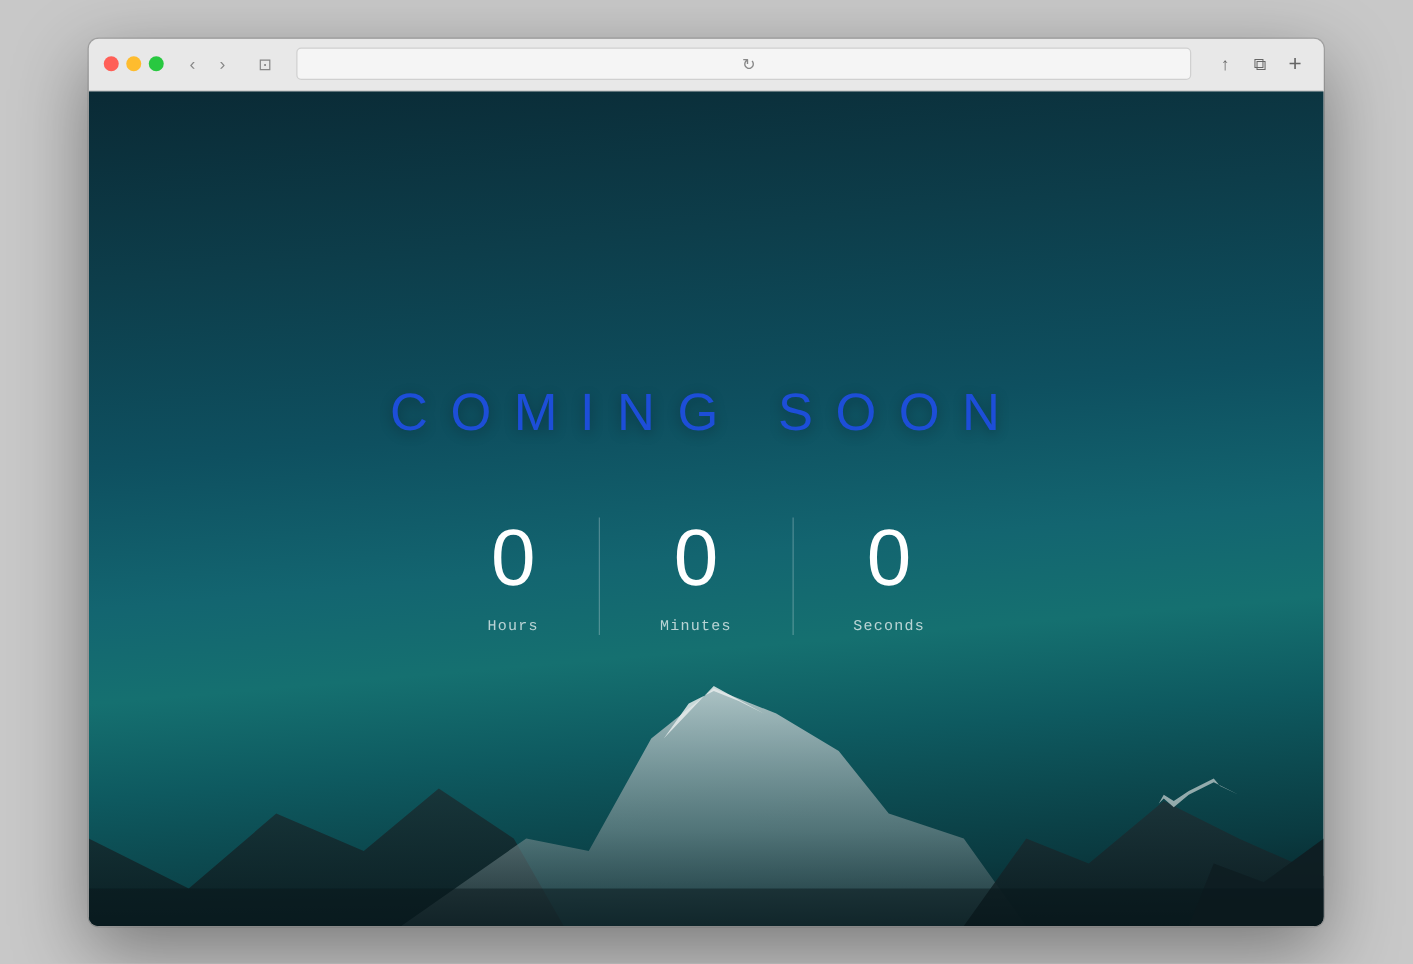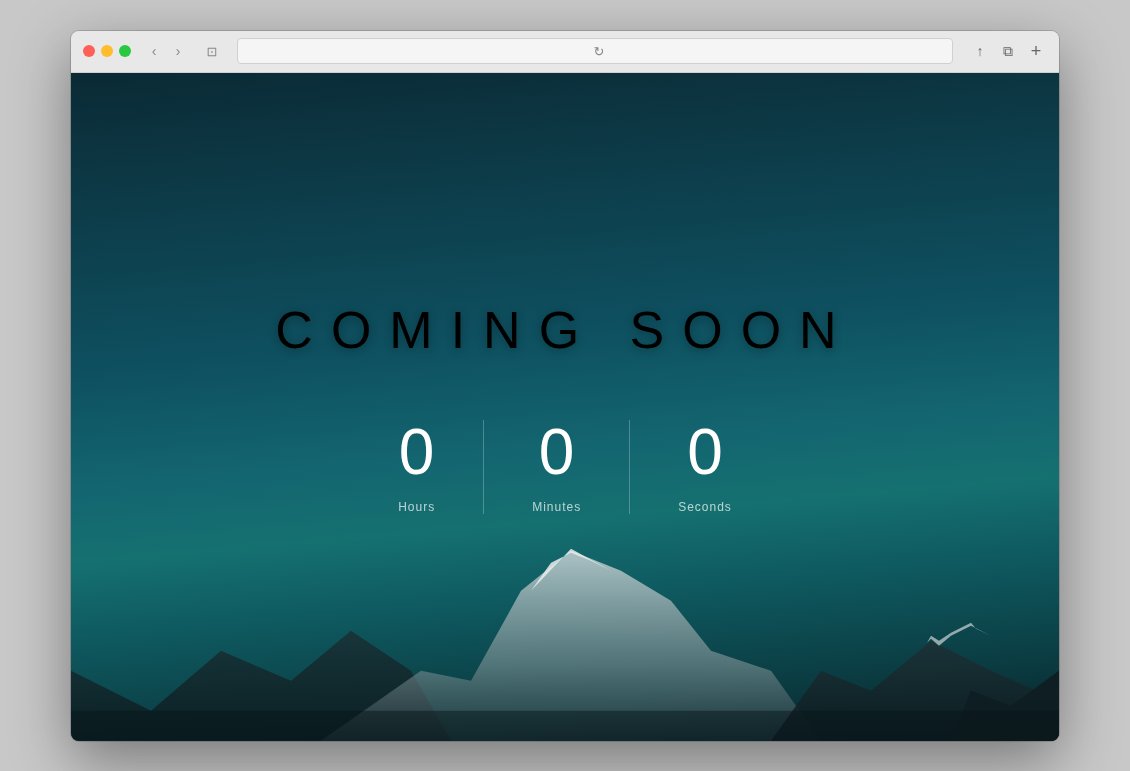--- a/index.html
+++ b/index.html
@@ -168,22 +168,22 @@
       position: relative;
       z-index: 10;
       display: flex;
       flex-direction: column;
       align-items: center;
       justify-content: center;
       height: 100%;
     }
 
     .coming-soon-title {
-      color: #000000;
-      font-size: 52px;
+      color: #1d4ed8;
+      font-size: 42px;
       font-weight: 300;
       letter-spacing: 18px;
       text-transform: uppercase;
       margin-bottom: 60px;
       text-shadow: 0 2px 10px rgba(0,0,0,0.3);
       font-family: 'Helvetica Neue', Helvetica, Arial, sans-serif;
     }
 
     .countdown-container {
       display: flex;
@@ -210,21 +210,21 @@
       margin-bottom: 16px;
       font-family: 'Helvetica Neue', Helvetica, Arial, sans-serif;
     }
 
     .countdown-label {
       color: rgba(255,255,255,0.7);
       font-size: 12px;
       font-weight: 400;
       letter-spacing: 1px;
       text-transform: none;
-      font-family: Liberation Sans, sans-serif;
+      font-family: Liberation Mono, monospace;
     }
   </style>
 </head>
 <body>
 
 <div class="browser-window">
 
   <div class="browser-toolbar">
     <div class="traffic-lights">
       <div class="traffic-light tl-close"></div>

